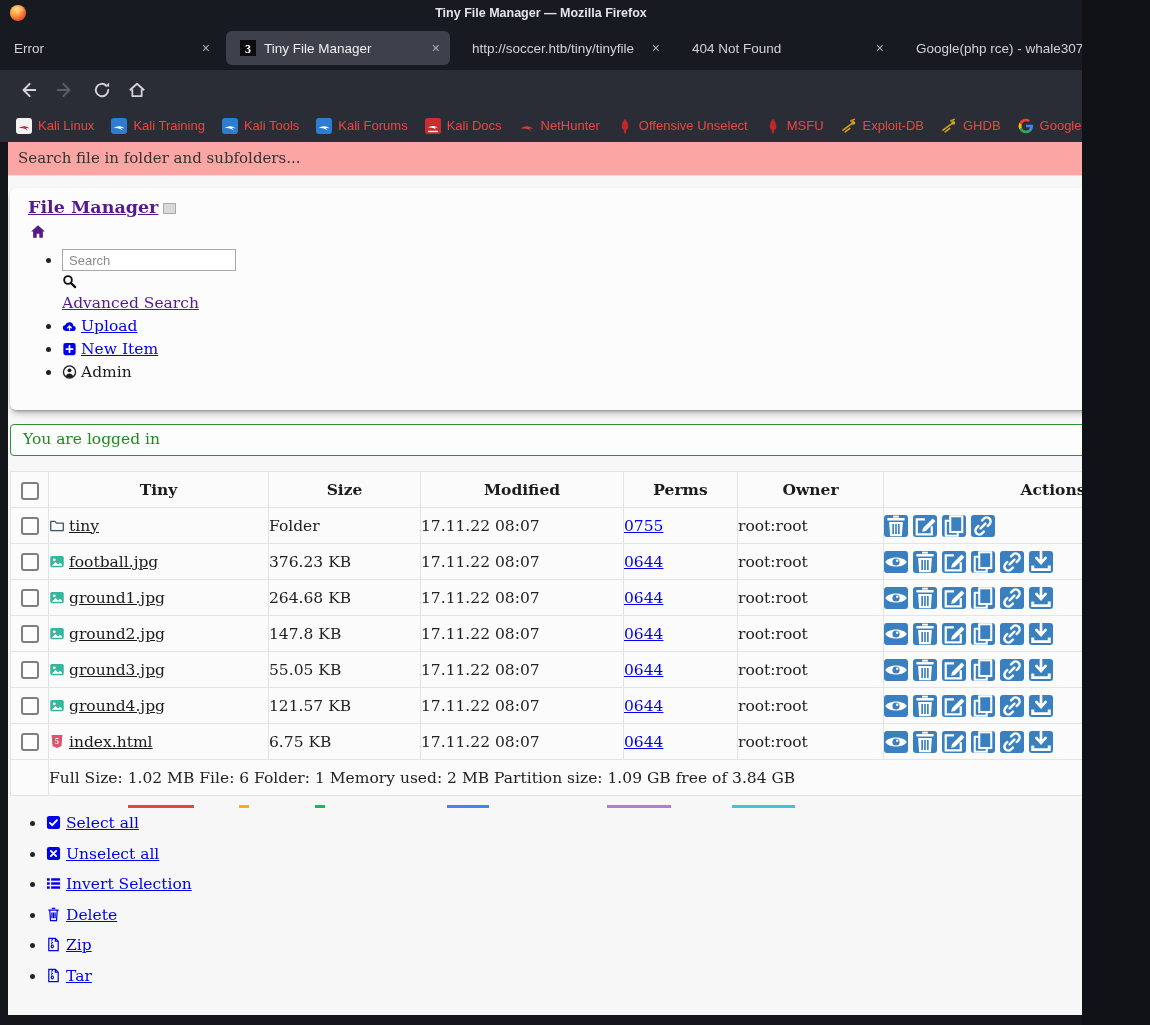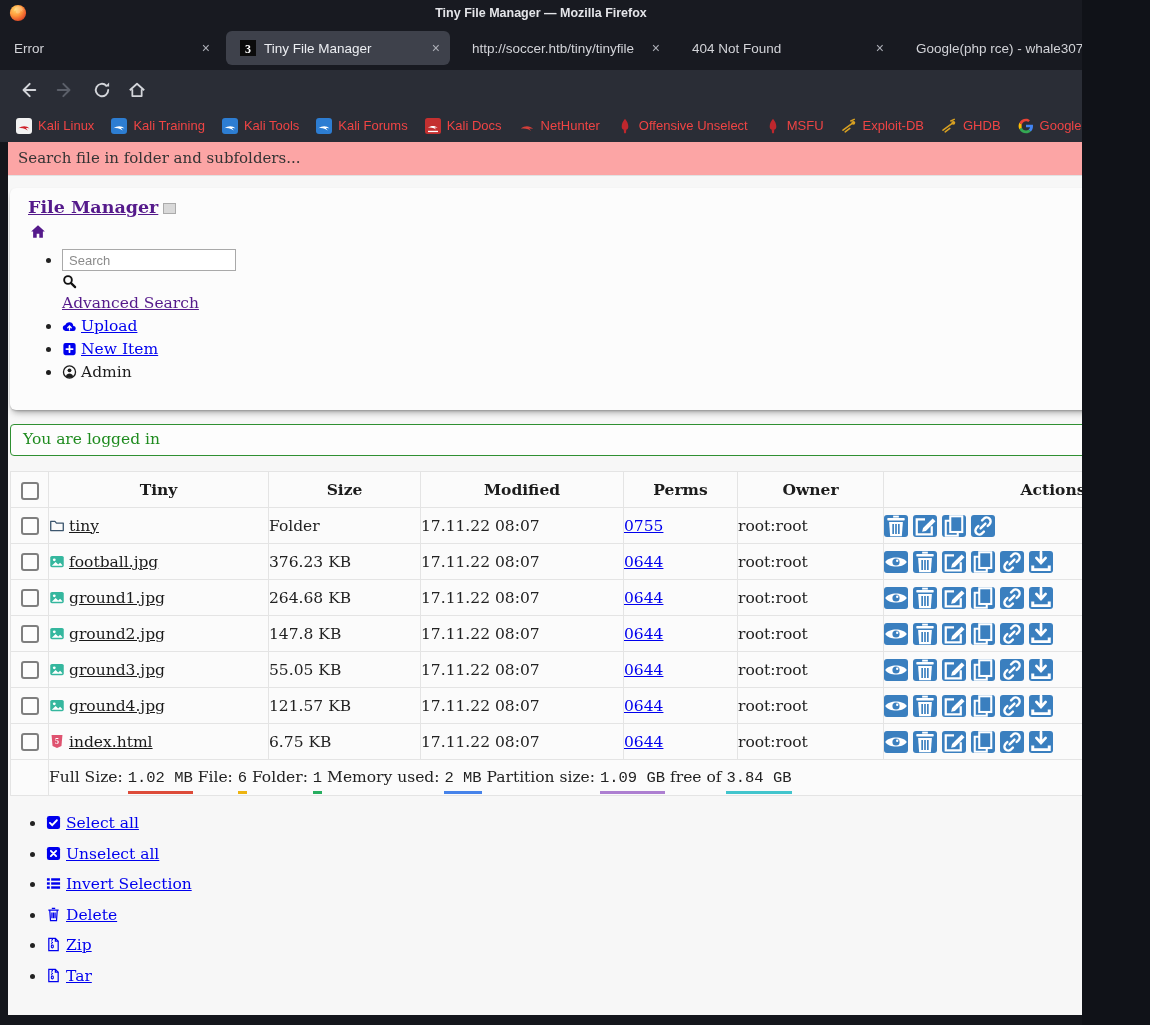--- a/index.html
+++ b/index.html
@@ -65,21 +65,21 @@
   td.name{padding-left:10px;}
   td.plain{padding-left:12px;margin-left:21px;}
   .fic{display:inline-block;width:16px;height:15px;vertical-align:-2px;margin-right:4px;}
   a.fname{color:#1a1a1a;text-decoration:underline;}
   a.perm{color:#0000ee;text-decoration:underline;}
   td.acts{padding-left:10px;}
   .abtn{display:inline-flex;align-items:center;justify-content:center;width:24px;height:22px;
         background:#3a7fbf;border-radius:3px;margin-right:5px;vertical-align:middle;}
   .abtn svg{width:14px;height:14px;}
   td.statcell{padding-left:10px;font-size:15.5px;}
-  .useg{border-bottom:3px solid;padding-bottom:4px;font-family:Liberation Mono, monospace;}
+  .useg{border-bottom:3px solid;padding-bottom:18px;}
   ul.bulk{margin:18px 0 0 0;padding-left:38px;list-style:disc;}
   ul.bulk li{margin-bottom:12.5px;font-size:15.5px;}
   .bic{display:inline-block;width:15px;height:15px;vertical-align:-2px;margin-right:5px;color:#0000ee;}
 </style>
 </head>
 <body>
 
 <div class="stage">
 
   <div class="titlebar">

